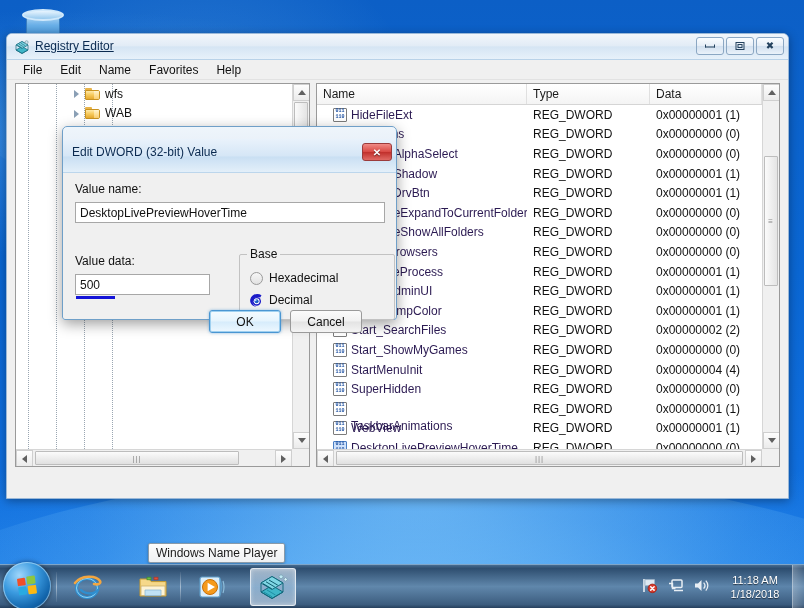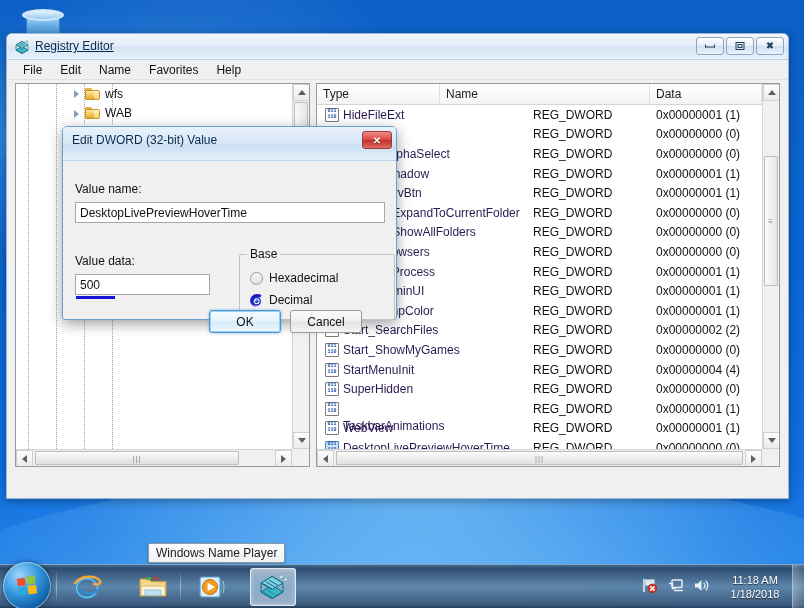--- a/index.html
+++ b/index.html
@@ -132,21 +132,21 @@
     border-bottom: 1px solid #d5d5d5;
     display: flex; font-size: 12px; color: #1a1a1a;
   }
   .list-header .col { padding: 3px 0 0 6px; border-right: 1px solid #e0e0e0; overflow: hidden; }
   .col-name { width: 210px; }
   .col-type { width: 123px; }
   .col-data { flex: 1; border-right: none; }
 
   .list-rows { position: absolute; left: 0; top: 21px; right: 17px; bottom: 17px; overflow: hidden; }
   .list-row { height: 19.6px; display: flex; align-items: center; font-size: 12px; color: #111; white-space: nowrap; }
-  .list-row .cell-name { width: 210px; display: flex; align-items: center; padding-left: 8px; overflow: hidden; }
+  .list-row .cell-name { width: 210px; display: flex; align-items: center; padding-left: 16px; overflow: hidden; }
   .list-row .cell-type { width: 123px; padding-left: 6px; }
   .list-row .cell-data { flex: 1; padding-left: 6px; }
   .dword-icon { width: 14px; height: 14px; margin-right: 4px; flex: none; position: relative;
     background: #fff; border: 1px solid #7b7b7b; border-radius: 1px; }
   .dword-icon::before {
     content: "011\A 110"; white-space: pre;
     position: absolute; left: 0; top: -1px; right: 0;
     font-family: "Liberation Mono", monospace; font-size: 5px; line-height: 6px;
     color: #1c4fa0; text-align: center; font-weight: bold;
   }
@@ -189,21 +189,21 @@
   }
 
   
   #edit-dword-dialog {
     position: absolute; left: 62px; top: 126px; width: 335px; height: 194px;
     border: 1px solid #6f9fc8; border-radius: 5px 5px 3px 3px;
     background: linear-gradient(180deg,#eef5fb 0%, #e6eef7 14%, #f0f0f0 16%, #f0f0f0 100%);
     box-shadow: 0 4px 14px rgba(0,0,0,.38);
   }
   #edit-dword-dialog .dlg-title {
-    position: absolute; left: 0; top: 0; right: 0; height: 34px;
+    position: absolute; left: 0; top: 12px; right: 0; height: 34px;
     border-radius: 4px 4px 0 0;
     background: linear-gradient(180deg,#e9f2fb 0%,#d5e6f6 52%,#c9dff3 54%,#e3eff9 100%);
     border-bottom: 1px solid #bcd6ec;
     padding-left: 36px;
   }
   #edit-dword-dialog .dlg-title-text {
     position: absolute; left: 9px; top: 6px; font-size: 12px; color: #0a2a50;
   }
   .dlg-close {
     position: absolute; right: 4px; top: 4px; width: 30px; height: 18px;
@@ -487,22 +487,22 @@
             <span class="sb-arrow right"></span>
           </div>
       </div>
       <div class="corner-box"></div>
     </div>
 
     <div class="splitter"></div>
 
     <div class="pane" id="list-pane">
       <div class="list-header">
+        <div class="col col-name">Name</div>
         <div class="col col-type">Type</div>
-        <div class="col col-name">Name</div>
         <div class="col col-data">Data</div>
       </div>
 
       <div class="list-rows" id="list-rows">
           <div class="list-row">
             <div class="cell-name">
               <span class="dword-icon"></span>
               <span style="color: rgb(43, 26, 82);">HideFileExt</span>
             </div>
             <div class="cell-type">REG_DWORD</div>

